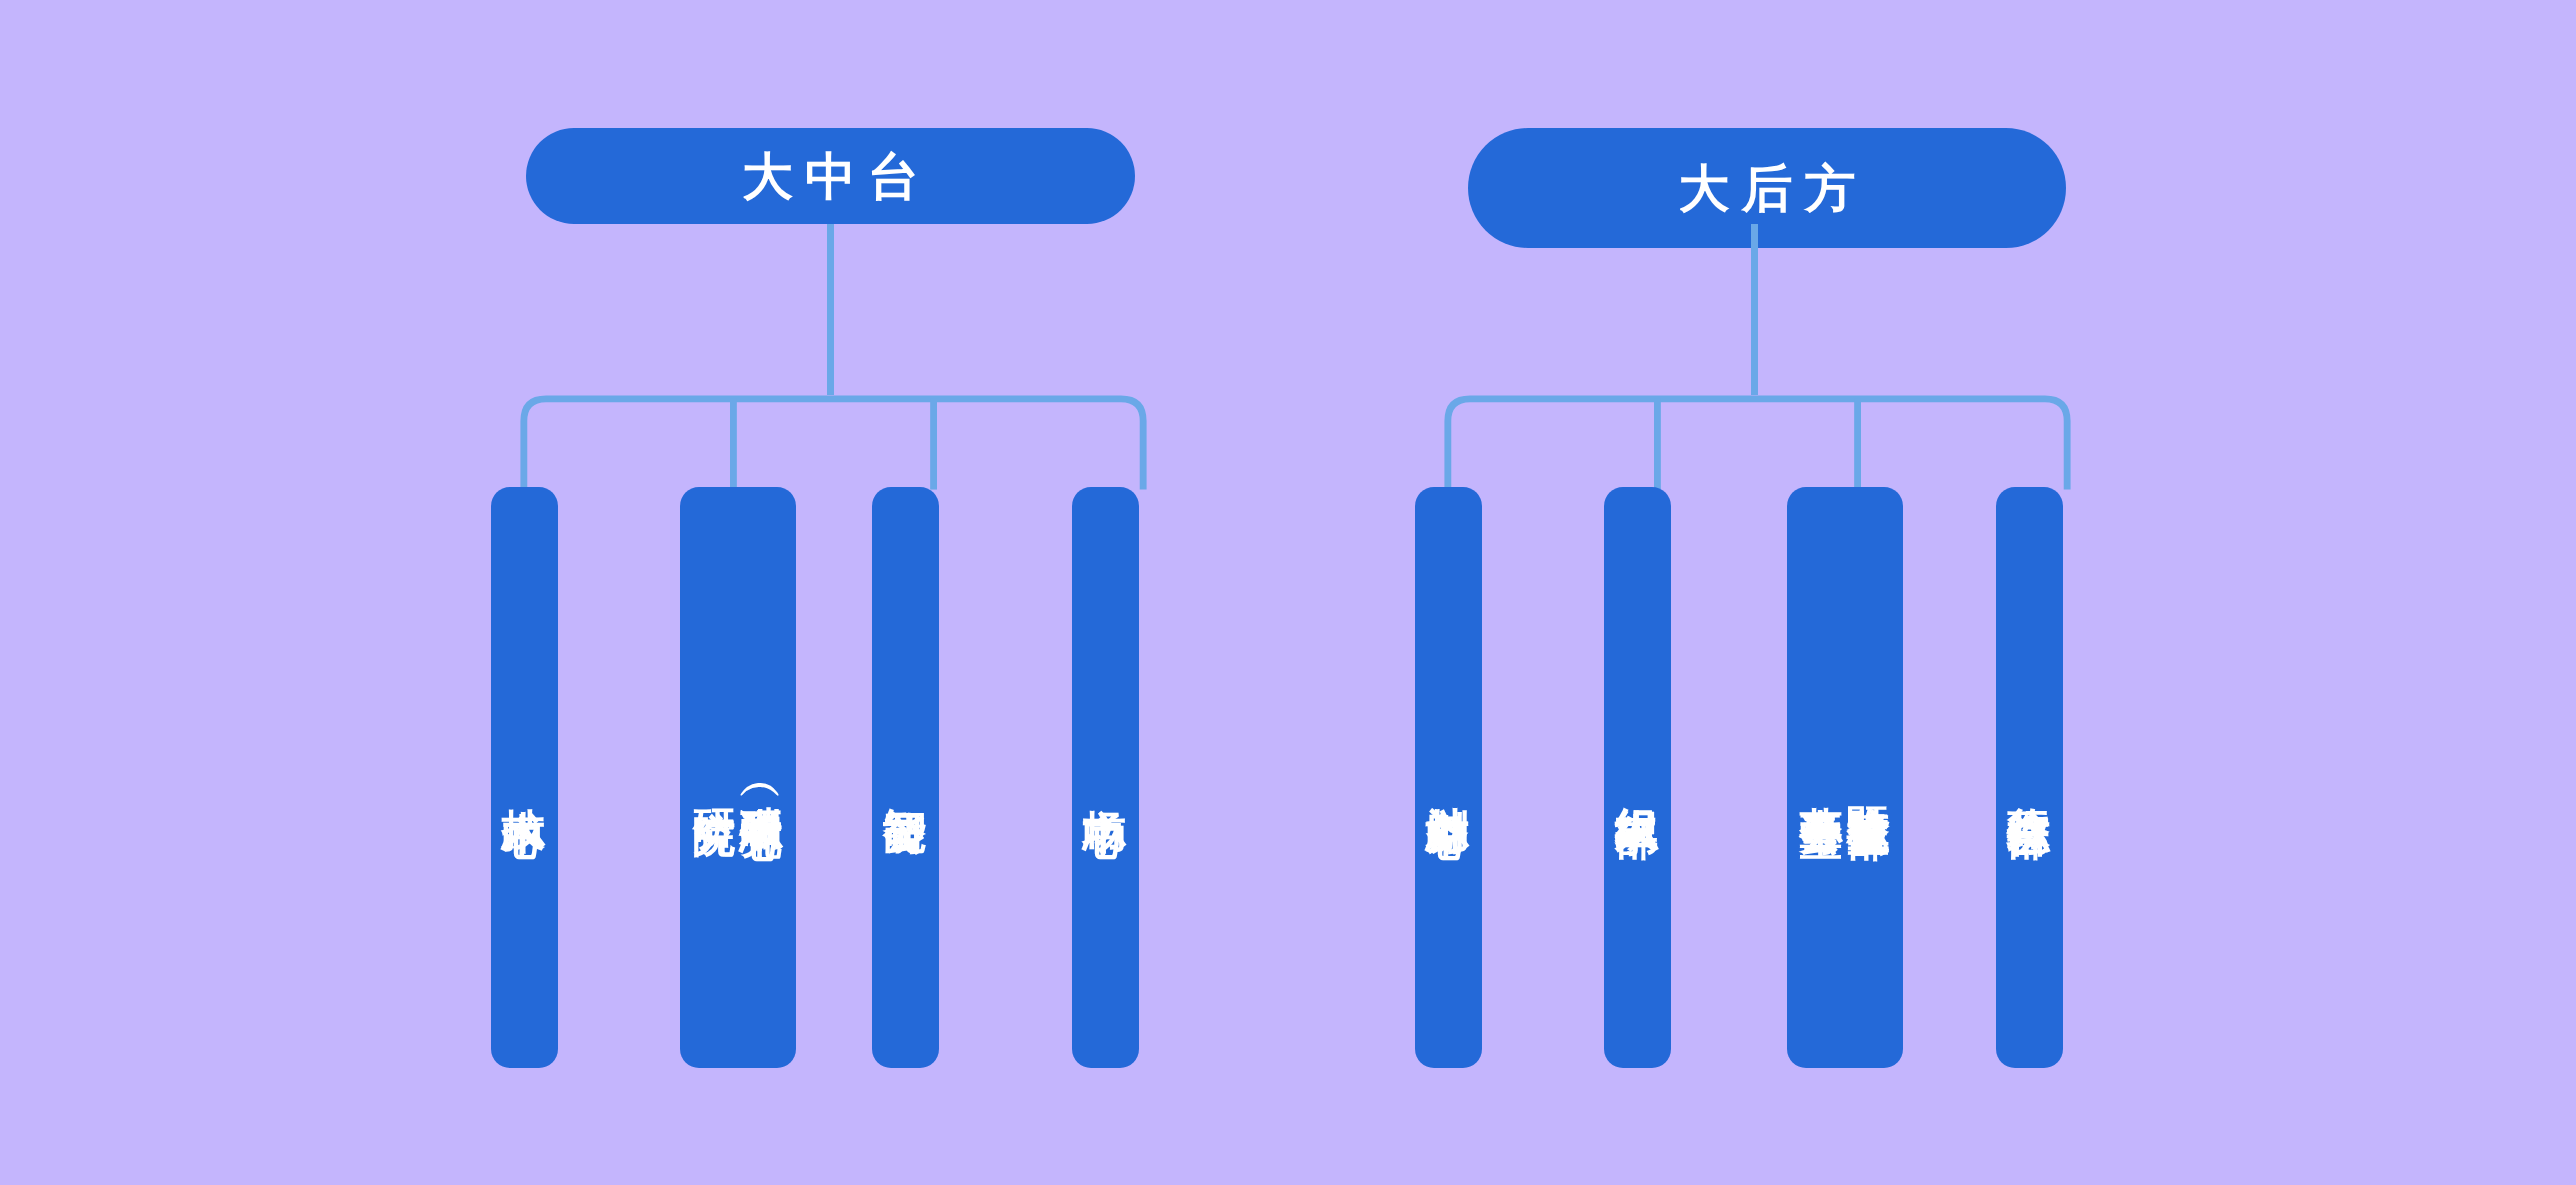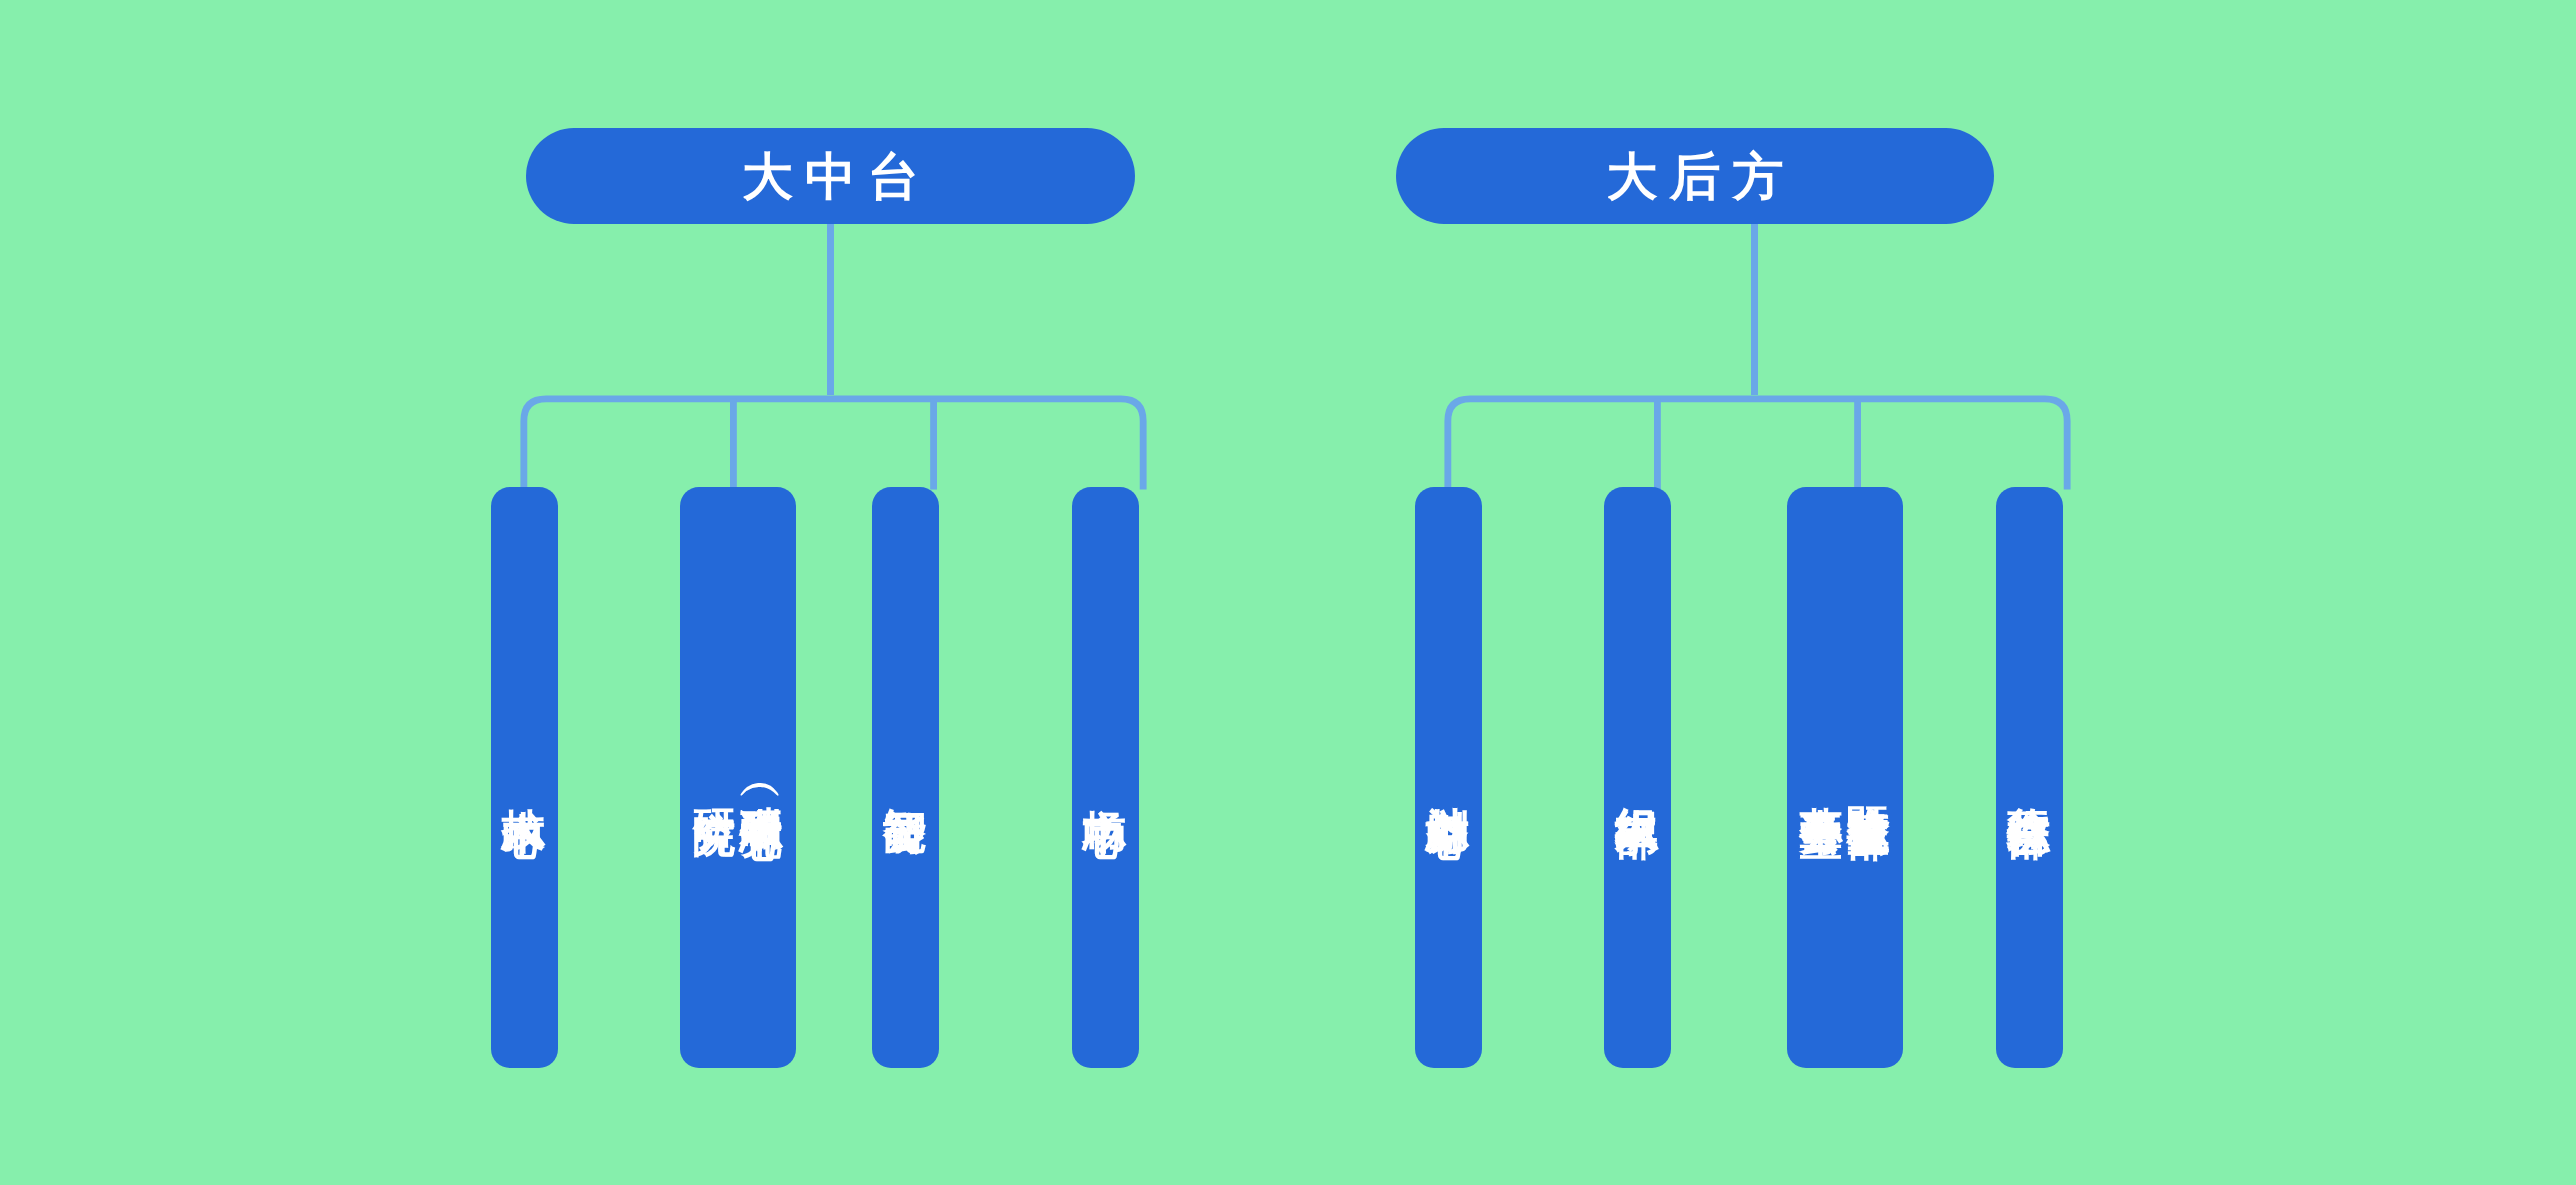--- a/index.html
+++ b/index.html
@@ -11,21 +11,21 @@
     width: 2576px;
     height: 1186px;
     font-family: "Liberation Sans", "DejaVu Sans", sans-serif;
     overflow: hidden;
   }
 
   #canvas {
     position: relative;
     width: 2576px;
     height: 1186px;
-    background: #86efac;
+    background: #c4b5fd;
   }
 
   
   .pill {
     position: absolute;
     background: #2469d8;
     border-radius: 8549px;
     display: flex;
     align-items: center;
     justify-content: center;
@@ -113,21 +113,21 @@
   </div>
 
   <div class="leaf" style="left:872px; top:487px; width:67px; height:581px;">
     <span class="leaf-col">智能公司</span>
   </div>
 
   <div class="leaf" style="left:1072px; top:487px; width:67px; height:581px;">
     <span class="leaf-col">市场中心</span>
   </div>
 
-  <div class="pill" style="left:1396px; top:128px; width:598px; height:96px;">
+  <div class="pill" style="left:1468px; top:128px; width:598px; height:120px;">
     <span class="pill-label">大后方</span>
   </div>
 
   <div class="stem" style="left:1751px; top:224px; width:6.8px; height:171px;"></div>
 
   <div class="bus-wrap" style="left:1441px; top:392px;">
     <svg width="633" height="101" viewBox="0 0 740 118" fill="none">
       <path d="M8 114 L8 34 Q8 8 34 8 L706 8 Q732 8 732 34 L732 114" stroke="#6aa8e8" stroke-width="8" fill="none" stroke-linecap="butt"></path>
       <path d="M253 8 L253 114" stroke="#6aa8e8" stroke-width="8"></path>
       <path d="M487 8 L487 114" stroke="#6aa8e8" stroke-width="8"></path>

